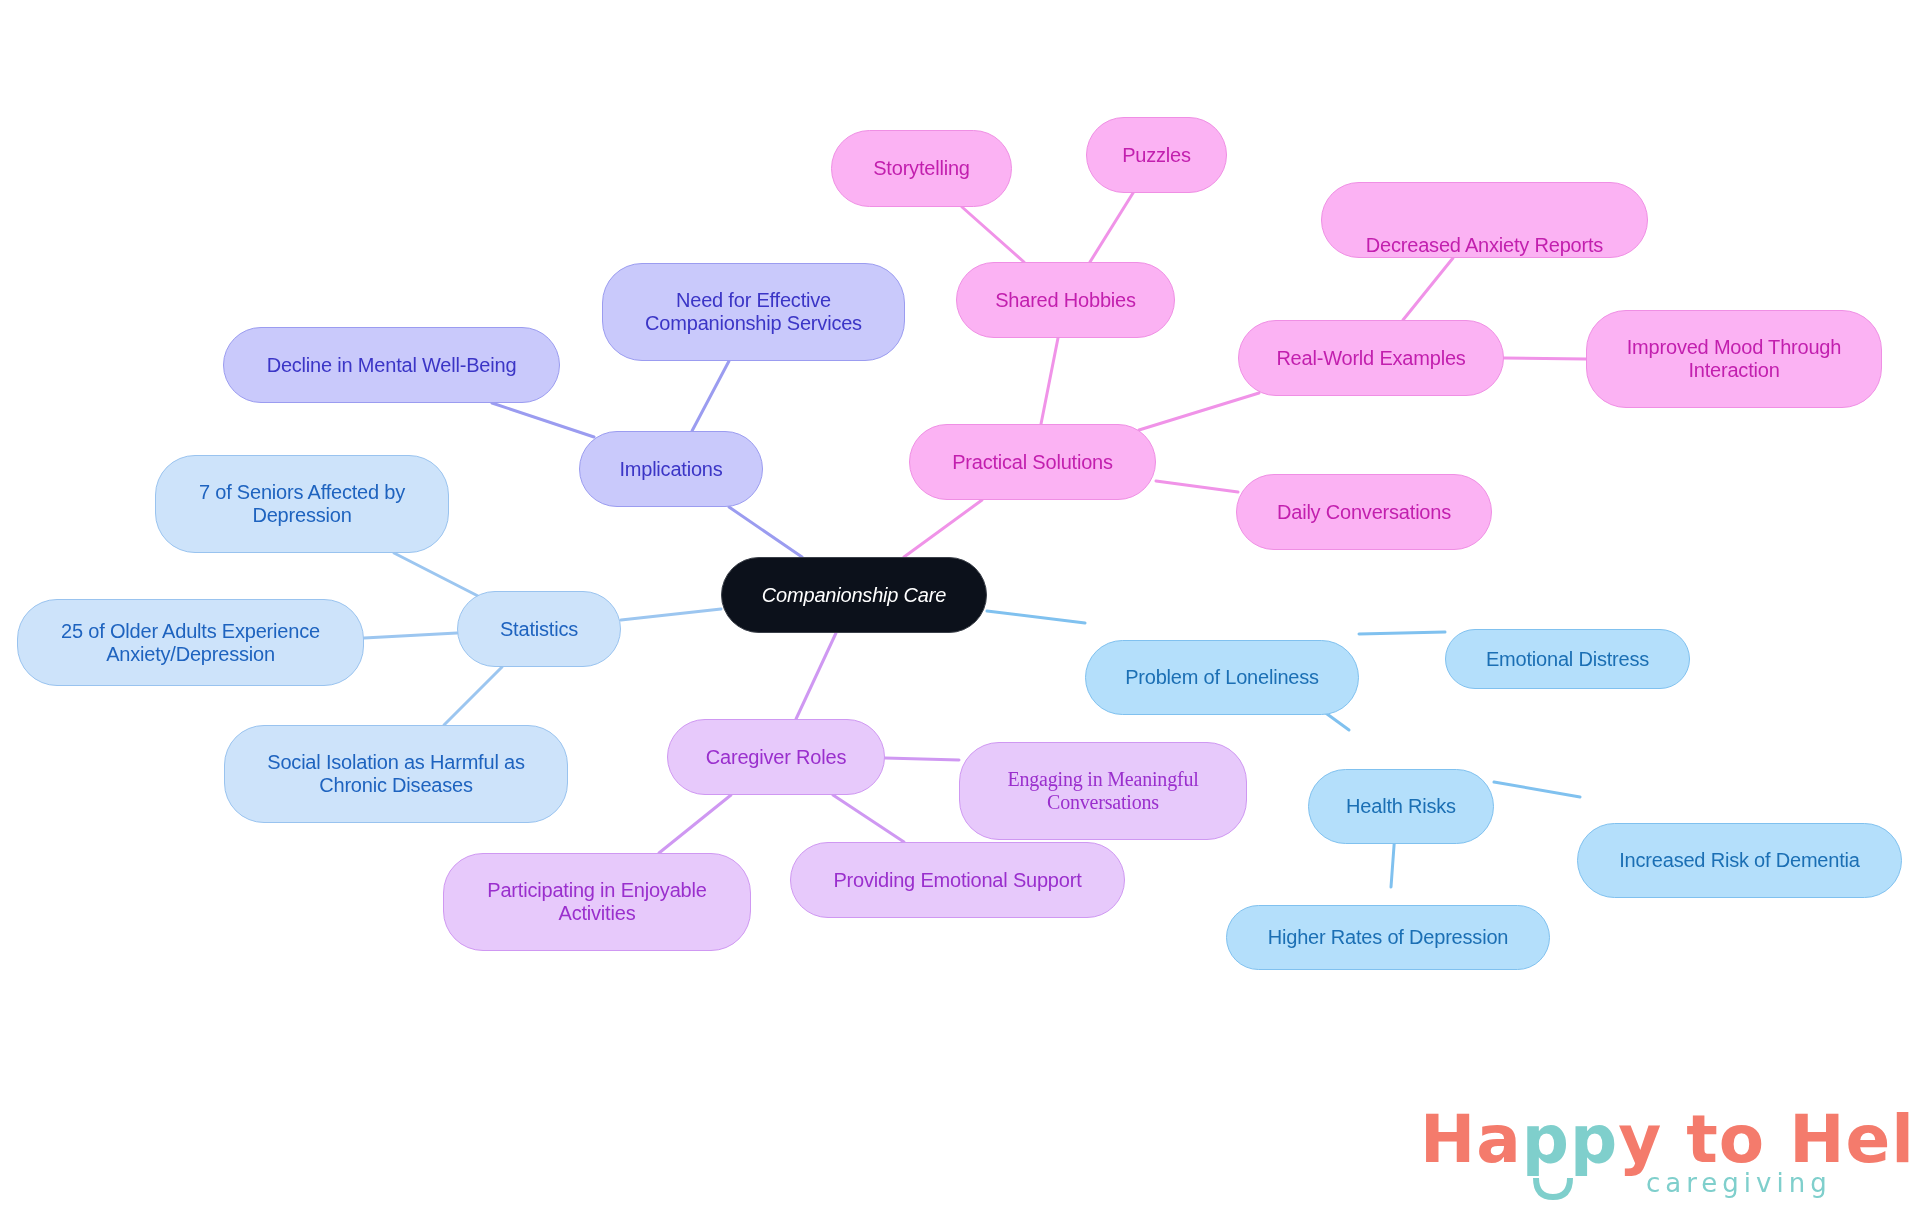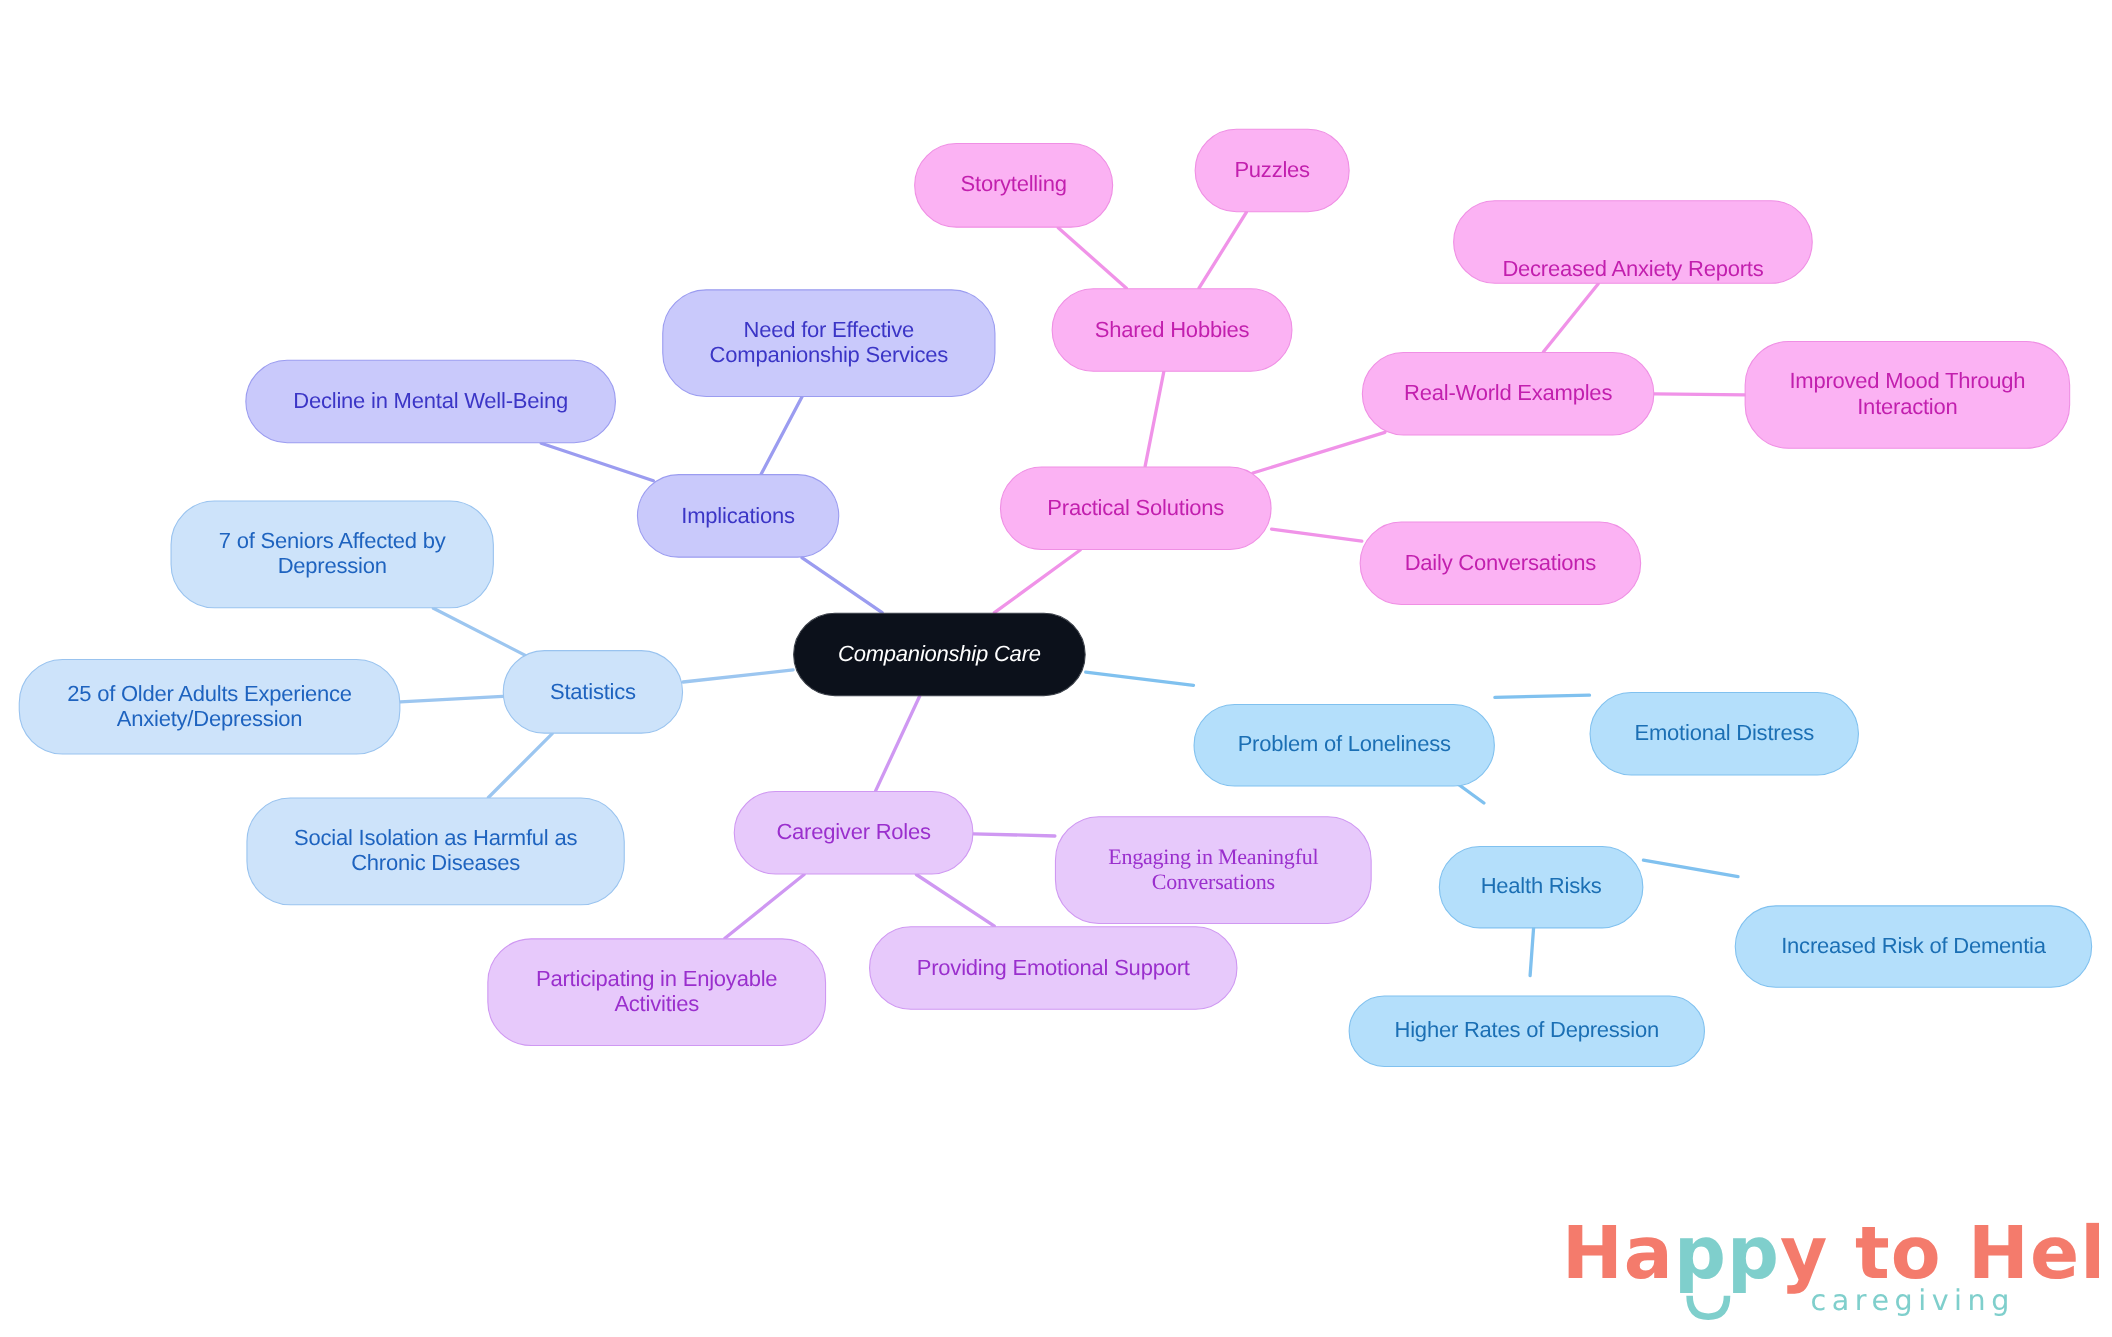--- a/index.html
+++ b/index.html
@@ -99,21 +99,21 @@
     <div class="node caregiver" style="left: 790px; top: 842px; width: 335px; height: 76px;">
       <span>Providing Emotional Support</span>
     </div>
     <div class="node caregiver" style="left: 443px; top: 853px; width: 308px; height: 98px;">
       <span>Participating in Enjoyable
 Activities</span>
     </div>
     <div class="node loneliness" style="left: 1085px; top: 601px; width: 274px; height: 75px;">
       <span>Problem of Loneliness</span>
     </div>
-    <div class="node loneliness" style="left: 1445px; top: 590px; width: 245px; height: 76px;">
+    <div class="node loneliness" style="left: 1445px; top: 590px; width: 245px; height: 60px;">
       <span>Emotional Distress</span>
     </div>
     <div class="node loneliness" style="left: 1308px; top: 730px; width: 186px; height: 75px;">
       <span>Health Risks</span>
     </div>
     <div class="node loneliness" style="left: 1577px; top: 784px; width: 325px; height: 75px;">
       <span>Increased Risk of Dementia</span>
     </div>
     <div class="node loneliness" style="left: 1226px; top: 866px; width: 324px; height: 65px;">
       <span>Higher Rates of Depression</span>

